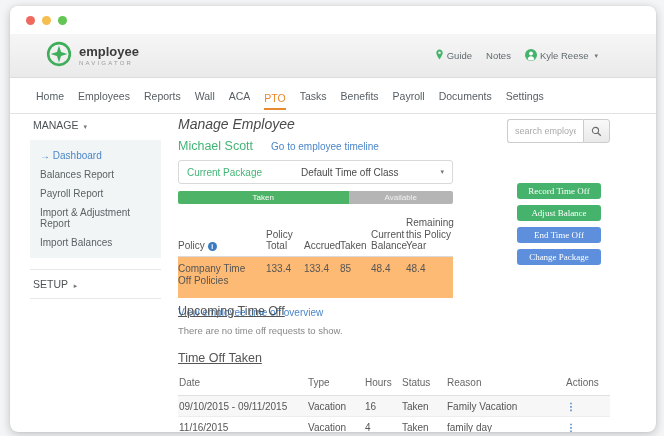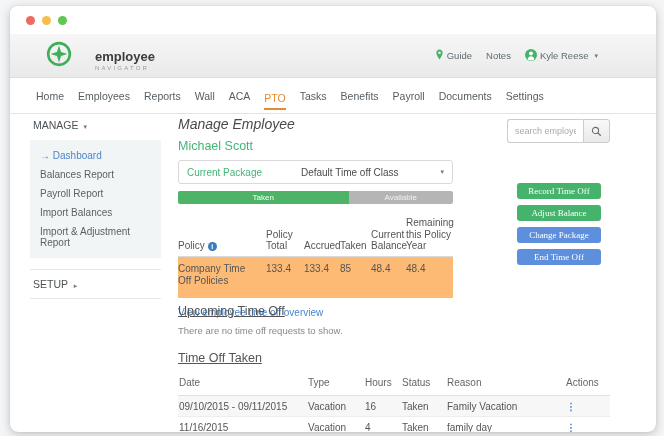--- a/index.html
+++ b/index.html
@@ -21,21 +21,21 @@
   .light{ width:9px; height:9px; border-radius:50%; }
   .light.r{ background:#ee6a5f; } .light.y{ background:#f5be4f; } .light.g{ background:#62c554; }
 
   
   .appheader{
     height:44px; background:linear-gradient(#f6f6f6,#eaeaea);
     border-bottom:1px solid #dcdcdc;
     display:flex; align-items:center; justify-content:space-between;
     padding:0 58px 0 36px;
   }
-  .logo{ display:flex; align-items:flex-end; gap:23px; }
+  .logo{ display:flex; align-items:center; gap:7px; }
   .logo-text .l1{ font-size:13px; font-weight:bold; color:#3c3c3c; line-height:12px; }
   .logo-text .l2{ font-size:6px; color:#9a9a9a; letter-spacing:2.2px; margin-top:2px; }
   .header-links{ display:flex; align-items:center; font-size:9.5px; color:#5f6b70; }
   .hl-item{ display:flex; align-items:center; gap:3px; }
   .hl-gap{ width:14px; }
   .caret{ font-size:7px; color:#777; margin-left:3px; }
 
   
   .mainnav{
     height:36px; background:#fff; border-bottom:1px solid #e3e3e3;
@@ -195,22 +195,22 @@
     <div class="side-hdr">
       <span>MANAGE</span><span class="caret">▾</span>
     </div>
     <div class="side-panel">
       <div class="side-item active">
         <span>→</span>
         <span>Dashboard</span>
       </div>
       <div class="side-item">Balances Report</div>
       <div class="side-item">Payroll Report</div>
+      <div class="side-item">Import &amp; Adjustment Report</div>
       <div class="side-item">Import Balances</div>
-      <div class="side-item">Import &amp; Adjustment Report</div>
     </div>
     <div class="setup-row">
       <span>SETUP</span> <span class="caret">▸</span>
     </div>
   </div>
 
   <div class="search-group">
     <input type="text" placeholder="search employees" style="">
     <span class="search-btn">
       <svg width="11" height="11" viewBox="0 0 16 16">
@@ -218,20 +218,21 @@
         <line x1="10" y1="10" x2="14.2" y2="14.2" stroke="#6b6b6b" stroke-width="1.8"></line>
       </svg>
     </span>
   </div>
 
   <div class="main">
     <h1 class="page-title">Manage Employee</h1>
 
     <div class="emp-row">
       <span class="emp-name">Michael Scott</span>
+      <a class="link">Go to employee timeline</a>
     </div>
 
     <div class="package-box">
       <span class="package-label">Current Package</span>
       <span class="package-value">Default Time off Class</span>
       <span class="caret">▾</span>
     </div>
 
     <div class="usage-bar">
       <span class="seg-taken">Taken</span>
@@ -256,22 +257,22 @@
       <span class="pc5">48.4</span>
       <span class="pc6">48.4</span>
     </div>
 
     <a class="link overview-link">View employee time off overview</a>
   </div>
 
   <div class="action-buttons">
     <button class="btn green">Record Time Off</button>
     <button class="btn green">Adjust Balance</button>
+    <button class="btn blue">End Time Off</button>
     <button class="btn blue">Change Package</button>
-    <button class="btn blue">End Time Off</button>
   </div>
 
   <div class="lower">
     <h2 class="section-title">Upcoming Time Off</h2>
     <div class="empty-text">There are no time off requests to show.</div>
 
     <h2 class="section-title">Time Off Taken</h2>
 
     <div class="ttable-head">
       <span class="tc1">Date</span>

